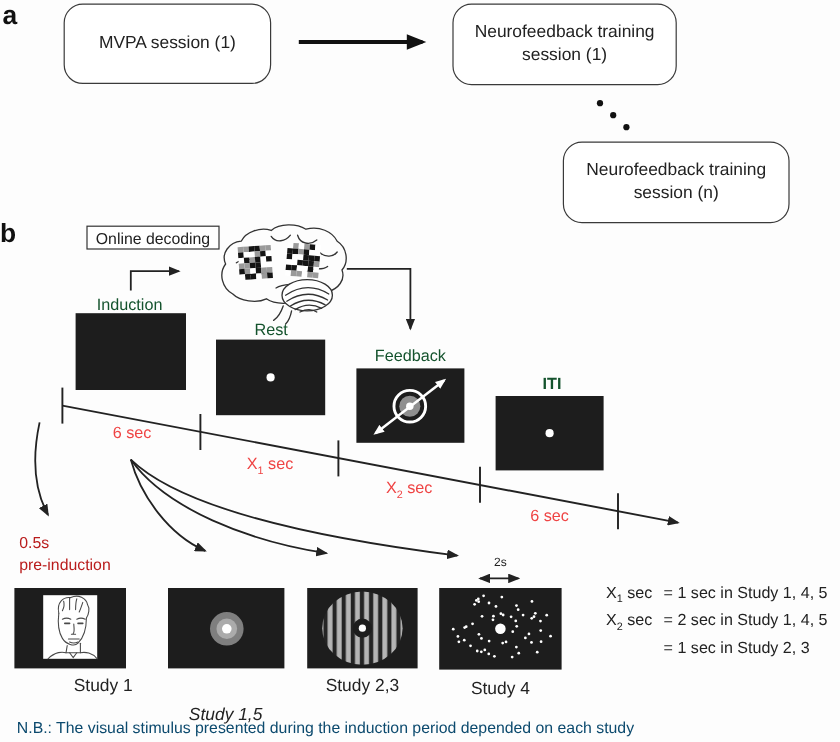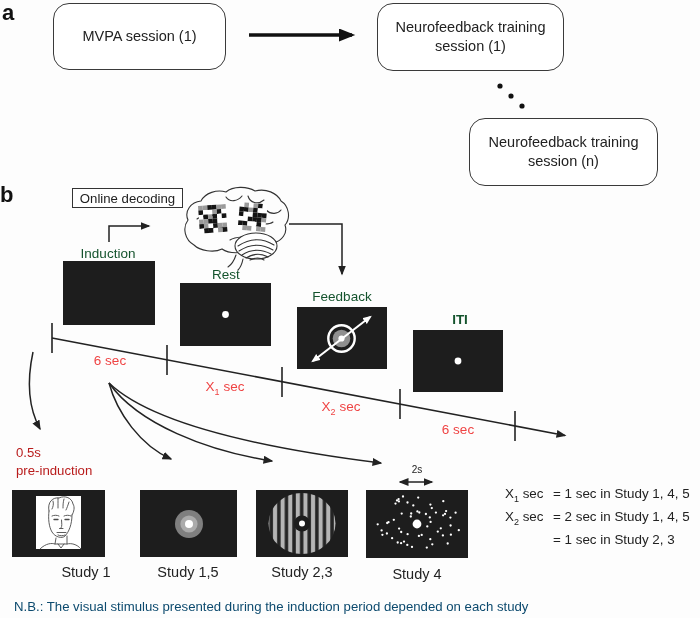--- a/index.html
+++ b/index.html
@@ -352,21 +352,21 @@
         <circle cx="38.0" cy="51.6" r="1.15"></circle>
         <circle cx="52.9" cy="45.9" r="1.15"></circle>
         <circle cx="41.3" cy="54.9" r="1.15"></circle>
         <circle cx="35.2" cy="42.0" r="1.15"></circle>
       </g>
     <circle cx="51" cy="34" r="4.4" fill="#fff"></circle>
   </svg>
 </div>
 
 <span class="study-label" style="left:58px;top:564px;margin-left:28px;">Study 1</span>
-<span class="study-label" style="left:188px;top:564px;">Study 1,5</span>
+<span class="study-label" style="left:188px;top:588px;font-style:italic;">Study 1,5</span>
 <span class="study-label" style="left:302px;top:564px;">Study 2,3</span>
 <span class="study-label" style="left:417px;top:566px;">Study 4</span>
 
 <div class="defs-block">
   <div class="defrow">
     <span class="defvar"><span>X</span><sub>1</sub><span> sec</span></span>
     <span>= 1 sec in Study 1, 4, 5</span>
   </div>
   <div class="defrow">
     <span class="defvar"><span>X</span><sub>2</sub><span> sec</span></span>

